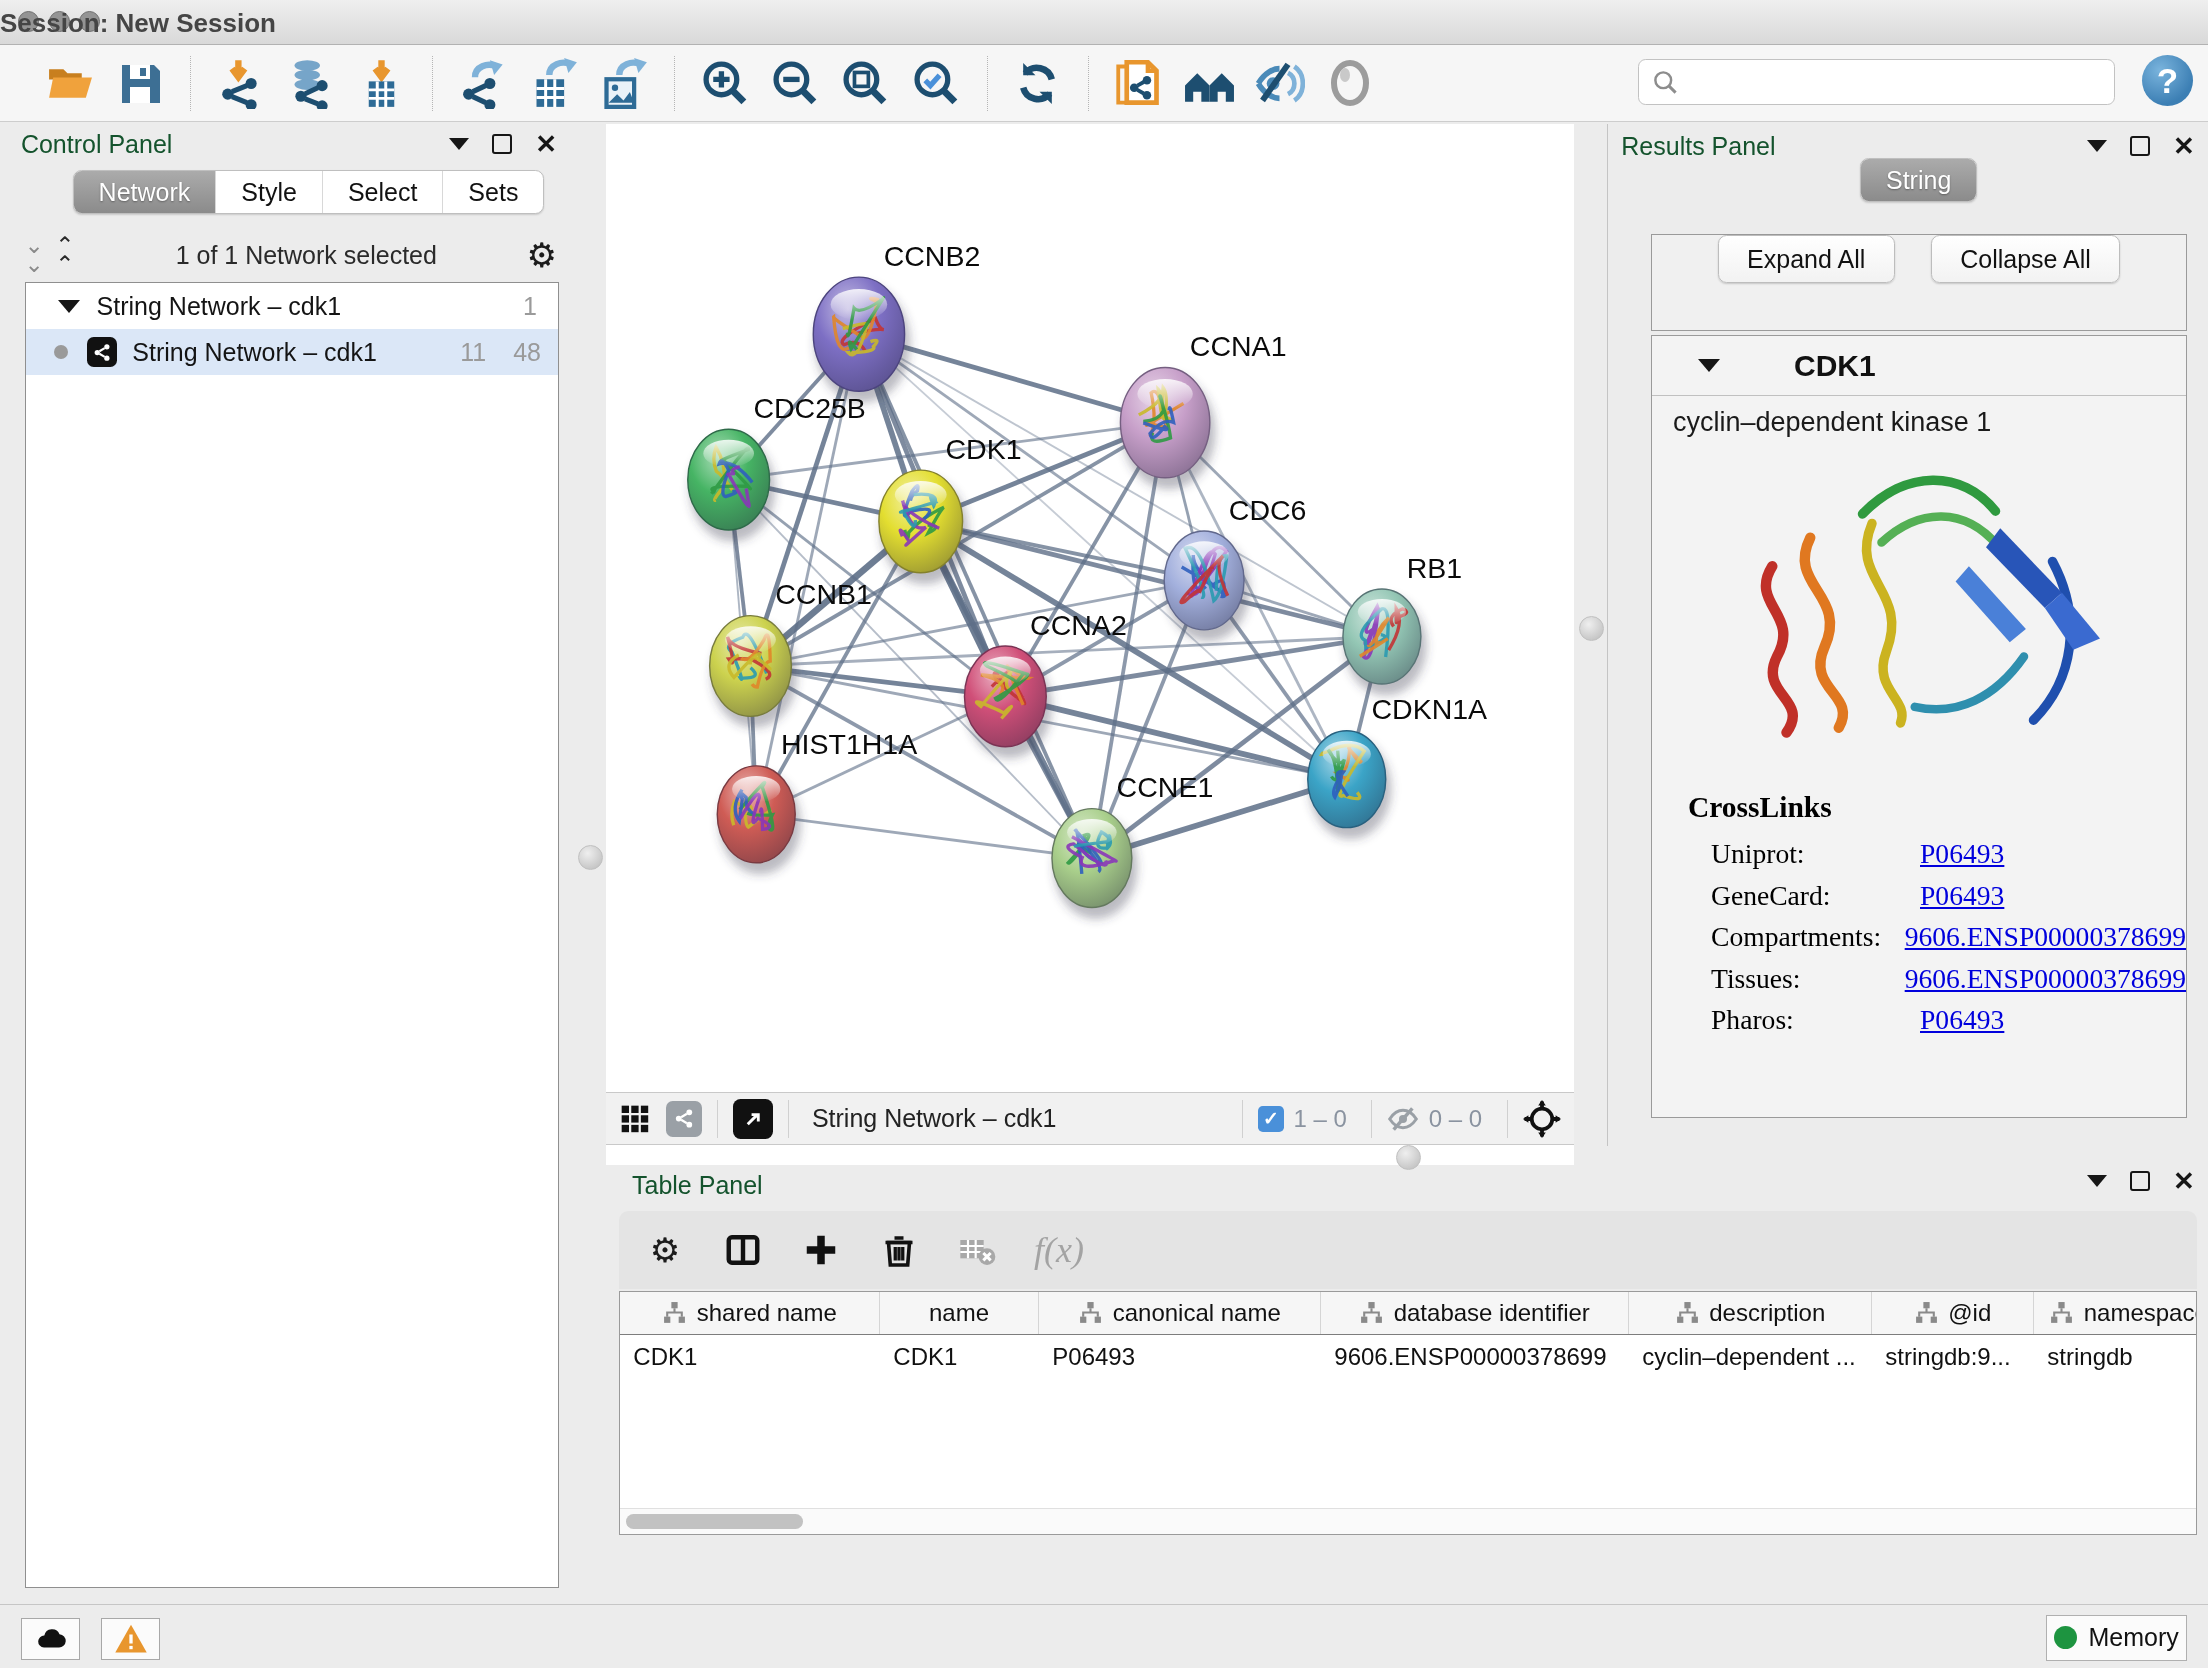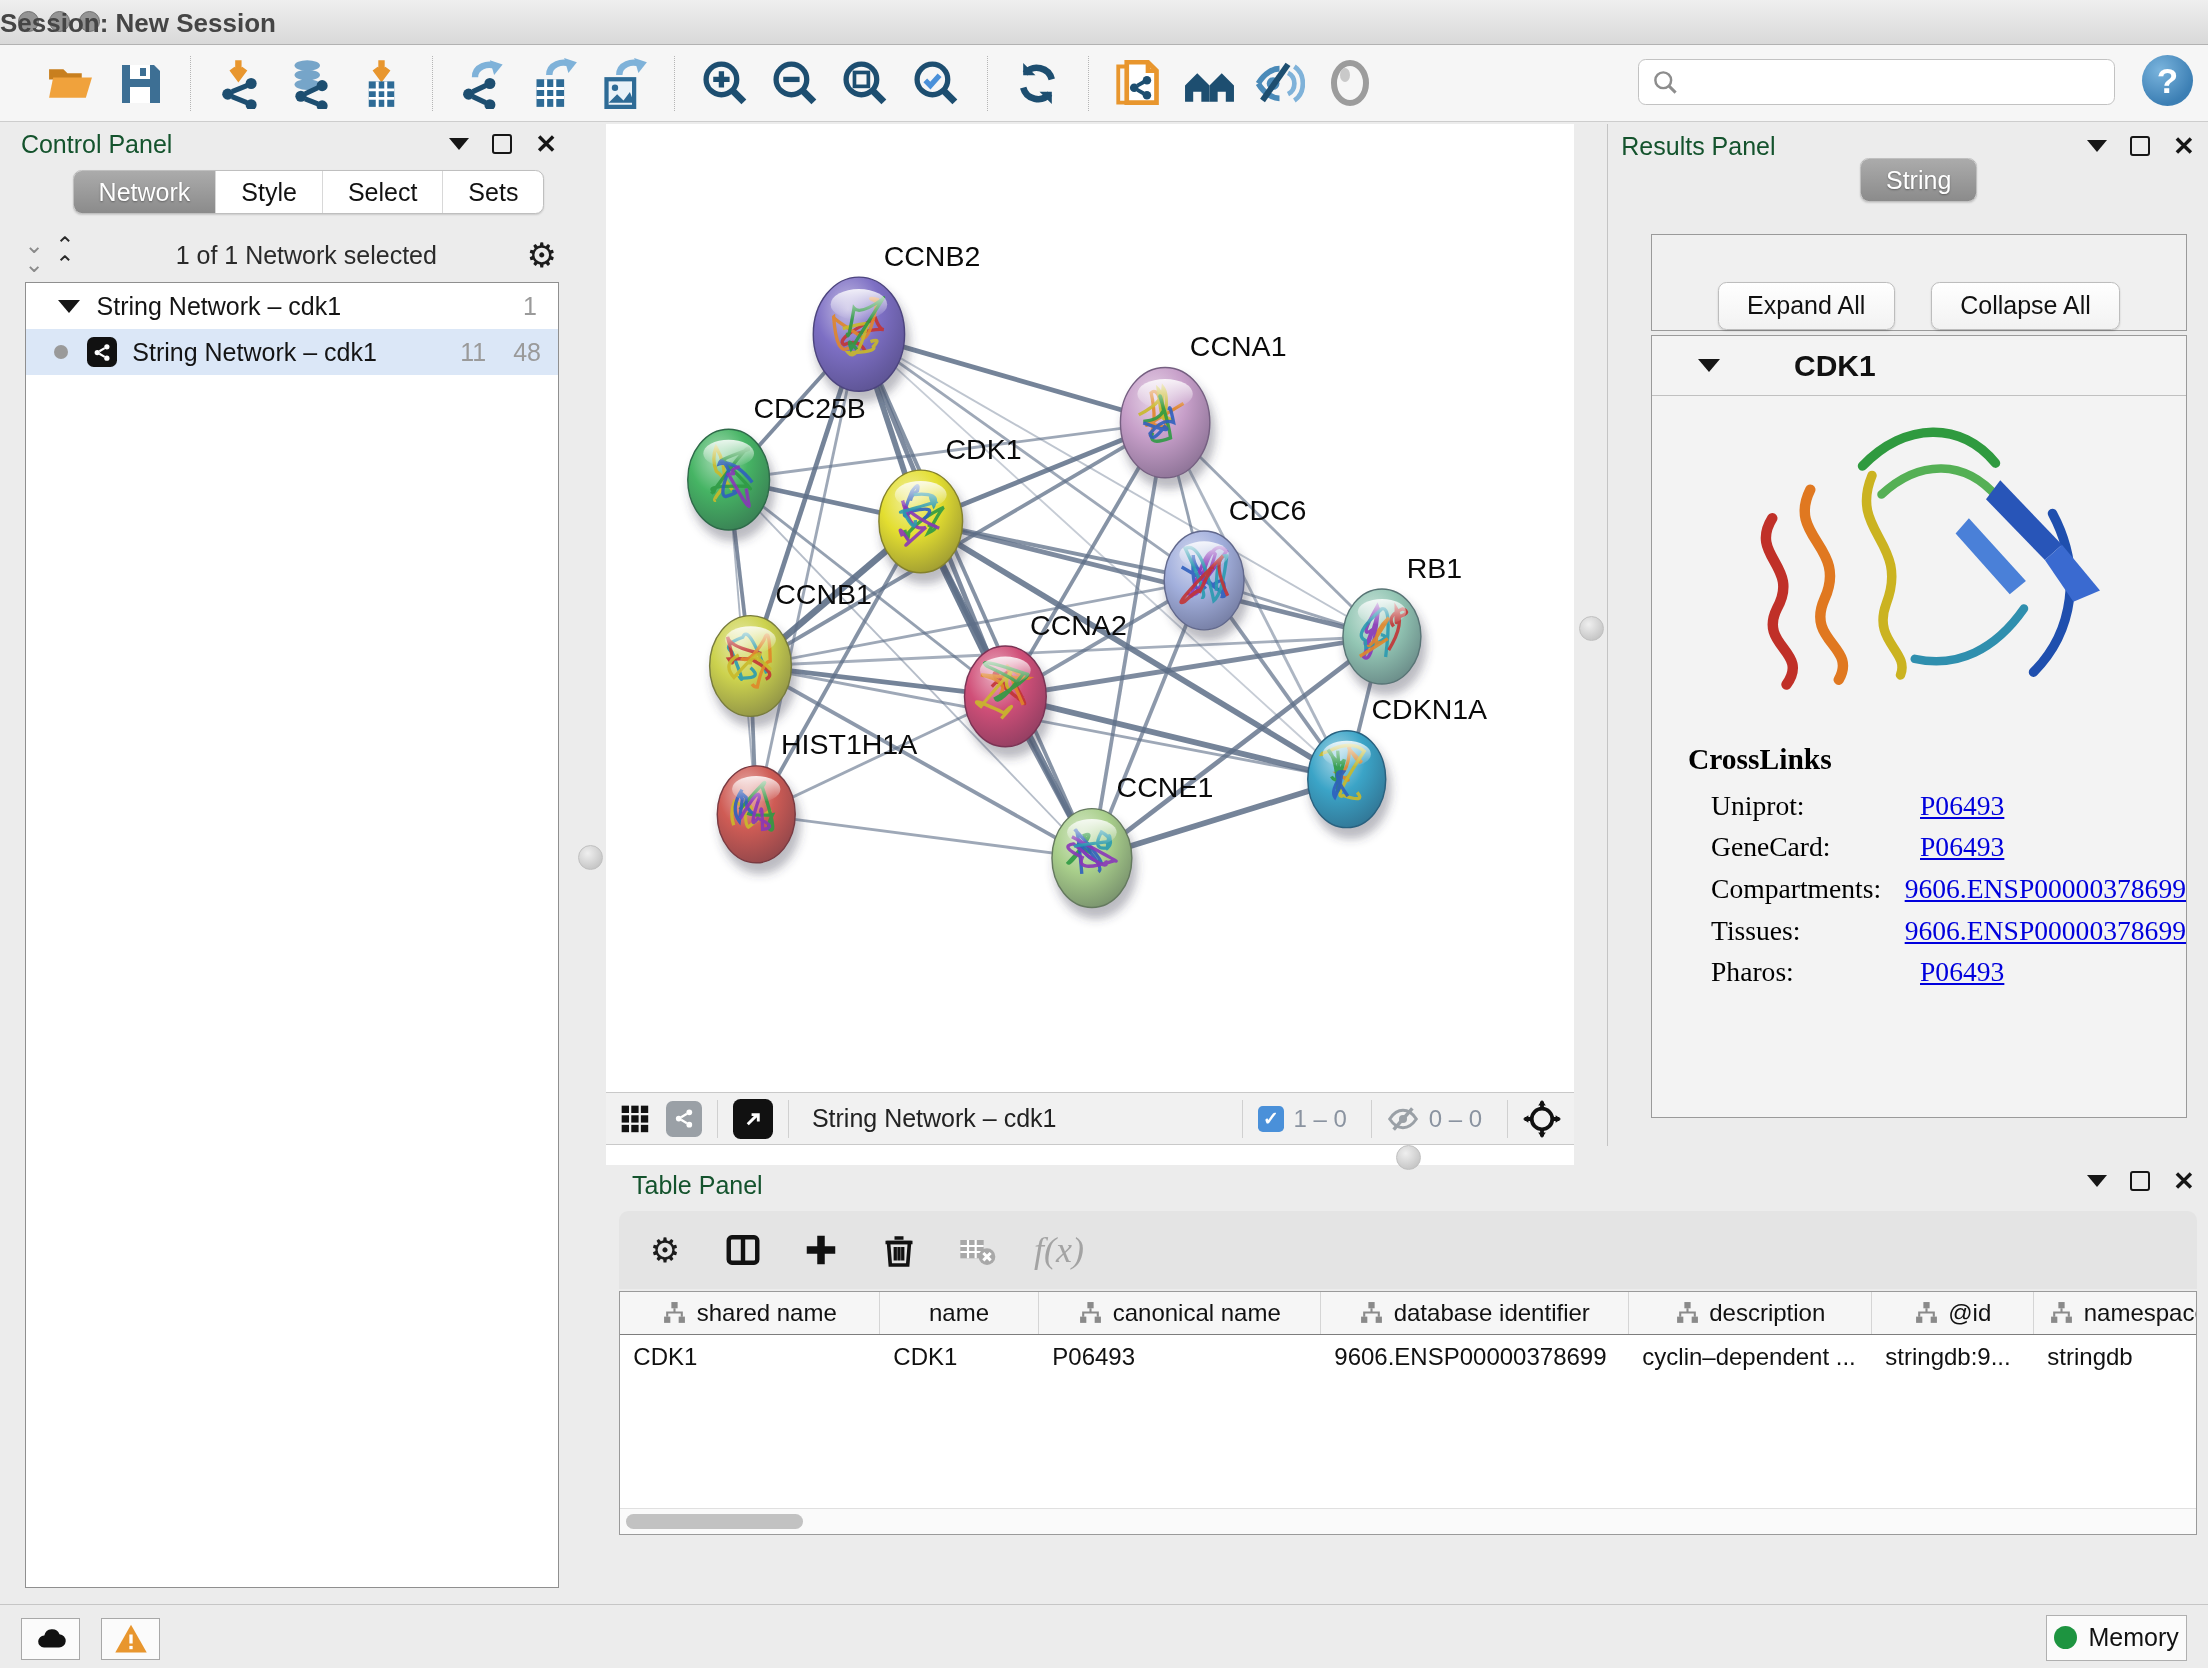--- a/index.html
+++ b/index.html
@@ -65,21 +65,21 @@
   .ntlabel{font-size:25px;color:#222;margin-left:7.6px;}
   .ntnum{font-size:24px;color:#8a93a0;margin:0 9.5px;}
   .ckbox{width:26px;height:26px;border-radius:4.8px;background:#4a90d9;color:#fff;display:flex;
     align-items:center;justify-content:center;font-size:19px;font-weight:bold;}
   
   .results{position:absolute;left:1607px;top:124px;width:601px;height:1022px;
     border-left:1px solid #c4c4c4;box-sizing:border-box;background:#ececec;}
   .rp-head{display:flex;justify-content:space-between;align-items:center;padding:7.6px 13.3px 0 13.3px;}
   .rp-tab{position:absolute;left:252px;top:34px;}
   .rp-box1{position:absolute;left:43px;right:21px;top:110px;height:95px;background:#f0f0f0;
-    border:1.9px solid #9a9a9a;display:flex;align-items:flex-end;justify-content:center;gap:36px;}
+    border:1.9px solid #9a9a9a;display:flex;align-items:flex-start;justify-content:center;gap:36px;}
   .btn{background:linear-gradient(#ffffff,#f2f2f2);border:1px solid #bdbdbd;border-radius:8.6px;
     font-size:25px;color:#111;padding:8.6px 28.5px;box-shadow:0 1px 1.9px rgba(0,0,0,.18);}
   .rp-card{position:absolute;left:43px;right:21px;top:211px;bottom:28.5px;background:#f3f3f3;
     border:1.9px solid #9a9a9a;}
   .rp-card-head{height:59px;display:flex;align-items:center;padding-left:46px;
     border-bottom:1px solid #c0c0c0;}
   .rp-name{font-size:30px;font-weight:bold;color:#111;margin-left:57px;}
   .rp-desc{font-size:27px;color:#1a1a1a;padding:11.4px 0 5.7px 21px;}
   .rp-protein{display:flex;justify-content:center;padding-top:7.6px;}
   .xl{font-family:"Liberation Serif",serif;}
@@ -694,20 +694,21 @@
     </div>
   <div class="rp-box1">
     <span class="btn">Expand All</span>
     <span class="btn">Collapse All</span>
   </div>
   <div class="rp-card">
     <div class="rp-card-head">
       <span class="tri"></span>
       <span class="rp-name">CDK1</span>
     </div>
+    <div class="rp-desc">cyclin–dependent kinase 1</div>
     <div class="rp-protein">
       <svg width="399" height="314" viewBox="0 0 420 330">
         <g fill="none" stroke-linecap="round">
           <path d="M55 120 C30 160, 85 170, 60 215 C40 255, 95 260, 70 295" stroke="#c03028" stroke-width="11"></path>
           <path d="M95 90 C70 140, 135 150, 110 205 C90 250, 145 255, 125 290" stroke="#e07820" stroke-width="11"></path>
           <path d="M160 75 C135 135, 200 145, 175 210 C160 250, 200 260, 190 285" stroke="#cbb320" stroke-width="10"></path>
           <path d="M150 65 C195 18, 255 18, 290 62" stroke="#2f9a3f" stroke-width="10"></path>
           <path d="M170 95 C210 58, 258 58, 292 98" stroke="#55b055" stroke-width="9"></path>
           <path d="M320 215 C290 258, 250 278, 205 268" stroke="#2f8fae" stroke-width="9"></path>
           <path d="M350 115 C382 175, 372 240, 330 282" stroke="#1f4fae" stroke-width="10"></path>

